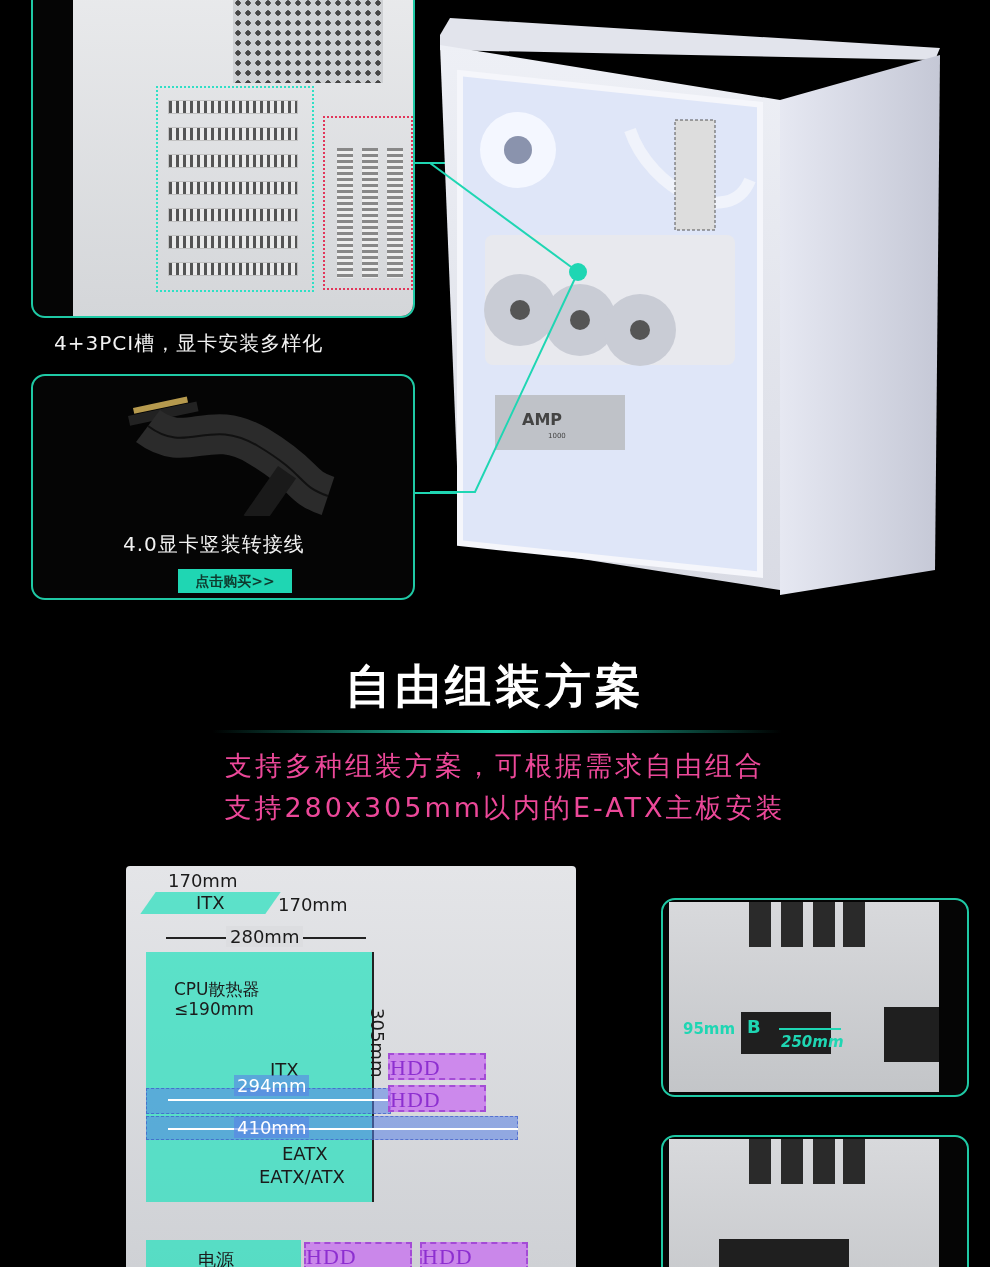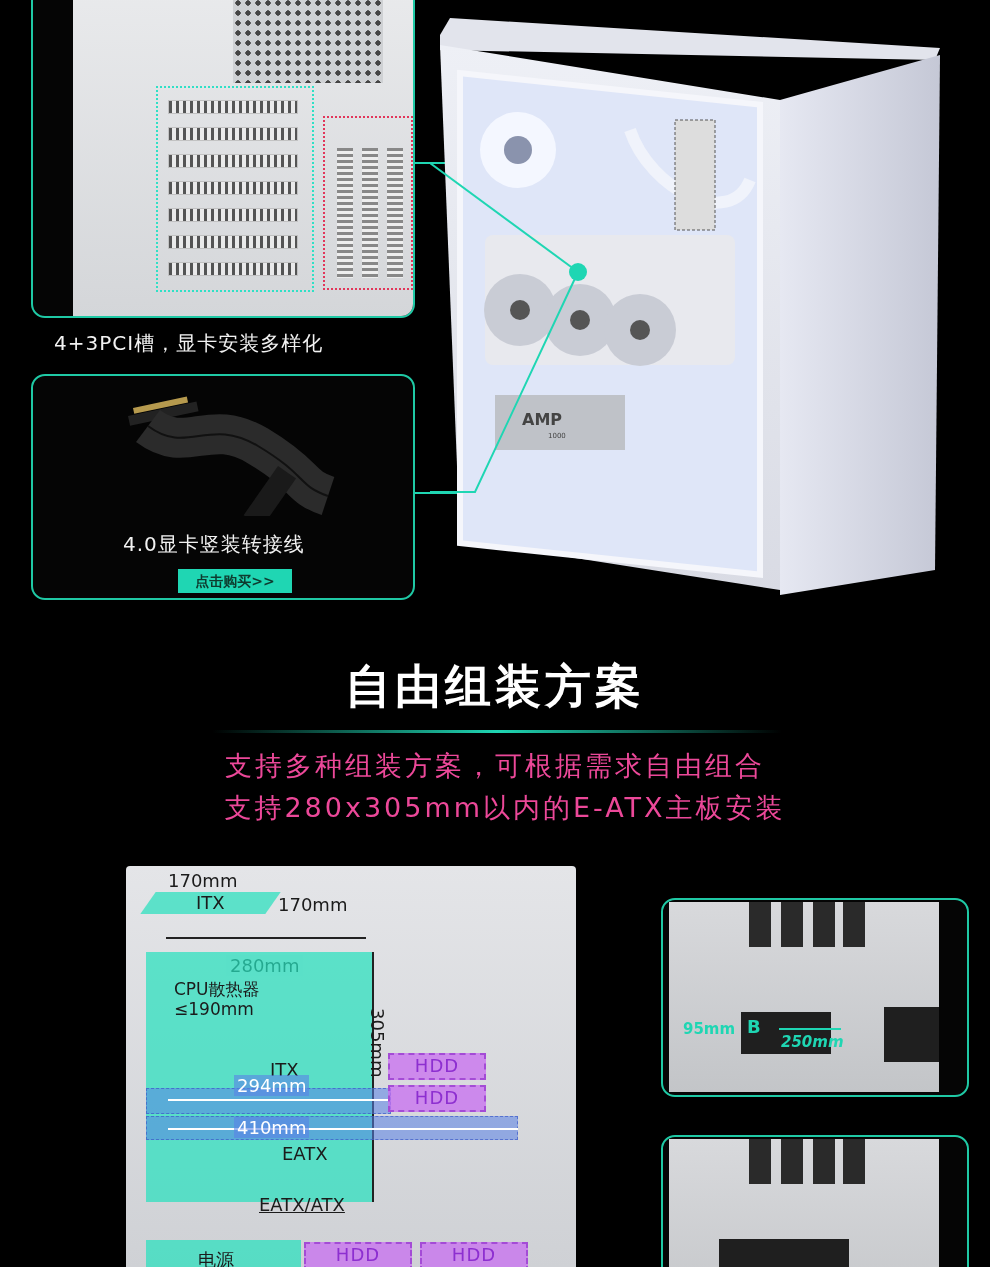--- a/index.html
+++ b/index.html
@@ -32,21 +32,21 @@
   
   .sec-title { position: absolute; left: 0; width: 990px; top: 656px; text-align: center; font-size: 46px; font-weight: bold; letter-spacing: 4px; color: #fff; }
   .sec-rule { position: absolute; left: 212px; top: 730px; width: 570px; height: 3px; background: linear-gradient(90deg, transparent, #1fd6b3 50%, transparent); }
   .sec-sub { position: absolute; left: 0; width: 990px; text-align: center; font-size: 27px; letter-spacing: 3px; color: #ec4899; }
 
   
   .diagram { position: absolute; left: 126px; top: 866px; width: 450px; height: 401px; background: linear-gradient(180deg,#e4e5e8,#cfd1d5); border-radius: 4px 4px 0 0; }
   .dlabel { position: absolute; font-size: 18px; color: #1b1b1b; white-space: nowrap; }
   .teal-zone { position: absolute; background: rgba(40,224,190,.72); }
   .blue-band { position: absolute; background: rgba(90,130,230,.55); border: 1px dashed rgba(60,90,200,.7); }
-  .hdd { position: absolute; background: rgba(200,110,240,.75); border: 2px dashed #a44bd6; color: #8d2fd0; font-size: 18px; text-align: center; letter-spacing: 1px; }
+  .hdd { position: absolute; background: rgba(200,110,240,.75); border: 2px dashed #a44bd6; color: #8d2fd0; font-size: 22px; letter-spacing: 1px; font-family: Liberation Serif, serif; }
   .arrow-h { position: absolute; height: 2px; background: #fff; }
   .arrow-h.dark { background: #222; }
   .arrow-v { position: absolute; width: 2px; background: #222; }
 
   
   #psu-panel-1 { left: 661px; top: 875px; width: 308px; height: 199px; margin-top: 23px; }
   #psu-panel-2 { left: 661px; top: 1135px; width: 308px; height: 150px; }
   .psu-case { position: absolute; left: 6px; top: 2px; width: 270px; height: 190px; background: linear-gradient(180deg,#d8d9dc,#c3c5c8); }
   .drive-bay { position: absolute; top: 0; width: 22px; height: 45px; background: #2a2a2a; }
   .psu-block { position: absolute; background: #1f1f1f; }
@@ -131,40 +131,40 @@
 <div class="sec-sub" style="top:790px; padding-left:20px;">支持280x305mm以内的E-ATX主板安装</div>
 
 <div class="diagram">
 
   <div class="teal-zone" style="left:22px; top:26px; width:125px; height:22px; transform:skewX(-35deg);"></div>
   <div class="dlabel" style="left:42px; top:4px;">170mm</div>
   <div class="dlabel" style="left:70px; top:26px;">ITX</div>
   <div class="dlabel" style="left:152px; top:28px;">170mm</div>
 
   <div class="arrow-h dark" style="left:40px; top:71px; width:200px;"></div>
-  <div class="dlabel" style="left:100px; top:60px; background:#dcdde0; padding:0 4px;margin-top:29px;">280mm</div>
+  <div class="dlabel" style="left:100px; top:60px; background:#dcdde0; padding:0 4px;">280mm</div>
 
   <div class="teal-zone" style="left:20px; top:86px; width:226px; height:250px;"></div>
   <div class="dlabel" style="left:48px; top:112px; font-size:17px;">CPU散热器</div>
   <div class="dlabel" style="left:48px; top:133px; font-size:17px;">≤190mm</div>
 
   <div class="arrow-v" style="left:246px; top:86px; height:250px;"></div>
   <div class="dlabel" style="left:232px; top:142px; transform:rotate(90deg); transform-origin:left top; left:262px;">305mm</div>
 
   <div class="dlabel" style="left:144px; top:193px;">ITX</div>
 
   <div class="blue-band" style="left:20px; top:222px; width:245px; height:26px;"></div>
   <div class="blue-band" style="left:20px; top:250px; width:372px; height:24px;"></div>
   <div class="arrow-h" style="left:42px; top:233px; width:220px;"></div>
   <div class="arrow-h" style="left:42px; top:262px; width:350px;"></div>
   <div class="dlabel" style="left:108px; top:209px; color:#fff; background:rgba(90,130,230,.6); padding:0 3px;">294mm</div>
   <div class="dlabel" style="left:108px; top:251px; color:#fff; background:rgba(90,130,230,.6); padding:0 3px;">410mm</div>
 
   <div class="dlabel" style="left:156px; top:277px;">EATX</div>
-  <div class="dlabel" style="left:133px; top:328px;text-decoration:underline;">EATX/ATX</div>
+  <div class="dlabel" style="left:133px; top:300px;">EATX/ATX</div>
 
   <div class="hdd" style="left:262px; top:187px; width:98px; height:27px;">HDD</div>
   <div class="hdd" style="left:262px; top:219px; width:98px; height:27px;">HDD</div>
 
   <div class="teal-zone" style="left:20px; top:374px; width:155px; height:30px;"></div>
   <div class="dlabel" style="left:72px; top:382px;">电源</div>
   <div class="hdd" style="left:178px; top:376px; width:108px; height:30px;">HDD</div>
   <div class="hdd" style="left:294px; top:376px; width:108px; height:30px;">HDD</div>
 </div>
 

